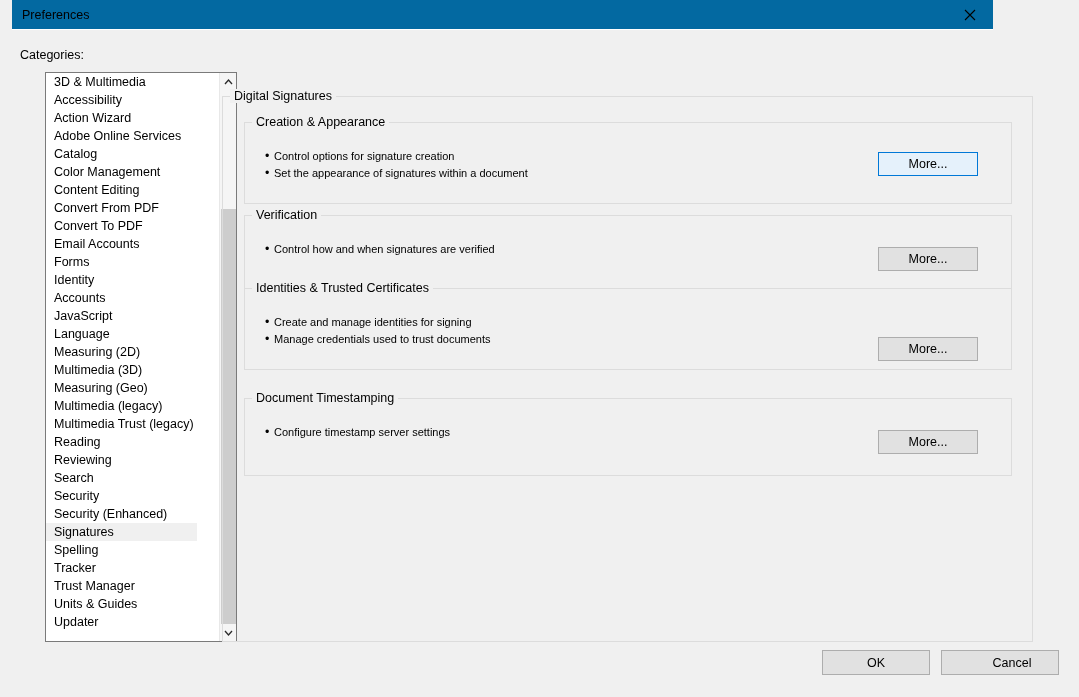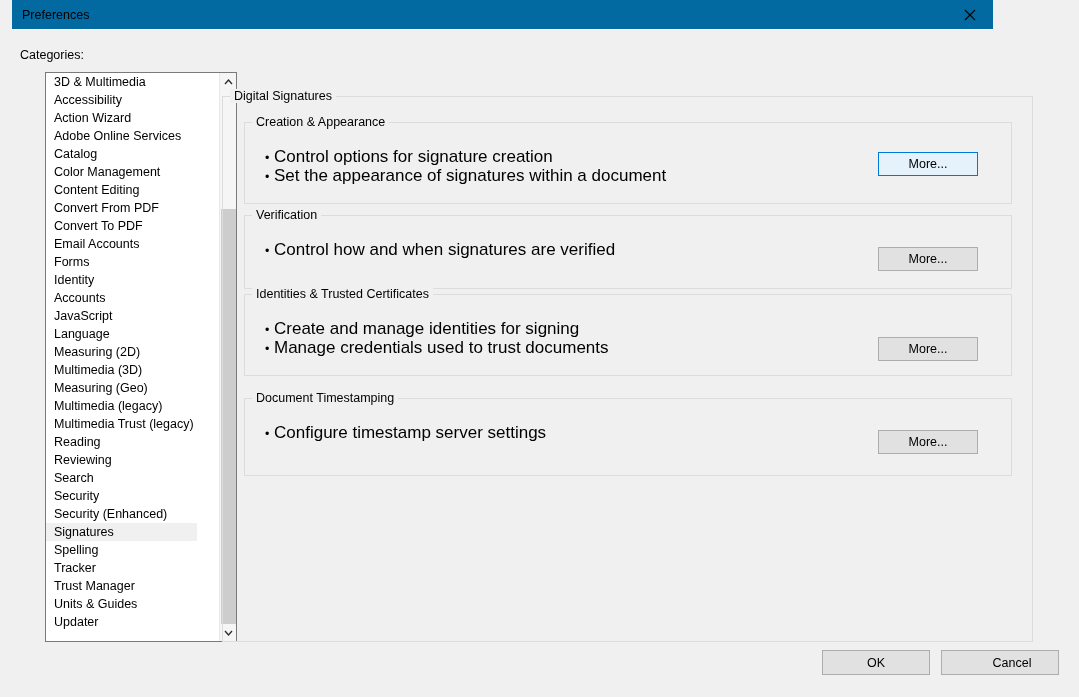--- a/index.html
+++ b/index.html
@@ -140,38 +140,38 @@
   .gb-inner { }
   #gb-creation {
     left: 244px; top: 92px;
     width: 768px; height: 82px;
   }
   #gb-verification {
     left: 244px; top: 185px;
     width: 768px; height: 74px;
   }
   #gb-identities {
-    left: 244px; top: 264px;
+    left: 244px; top: 258px;
     width: 768px; height: 82px;
   }
   #gb-timestamp {
     left: 244px; top: 368px;
     width: 768px; height: 78px;
   }
 
   .bullets {
     position: absolute;
     left: 20px;
     top: 25px;
     margin: 0;
     padding: 0;
     list-style: none;
   }
   .bullets li {
-    font-size: 17px;
+    font-size: 11px;
     line-height: 17px;
     color: #000000;
     white-space: nowrap;
   }
   .bullets li::before {
     content: "\2022";
     display: inline-block;
     width: 9px;
     font-size: 12.5px;
   }

